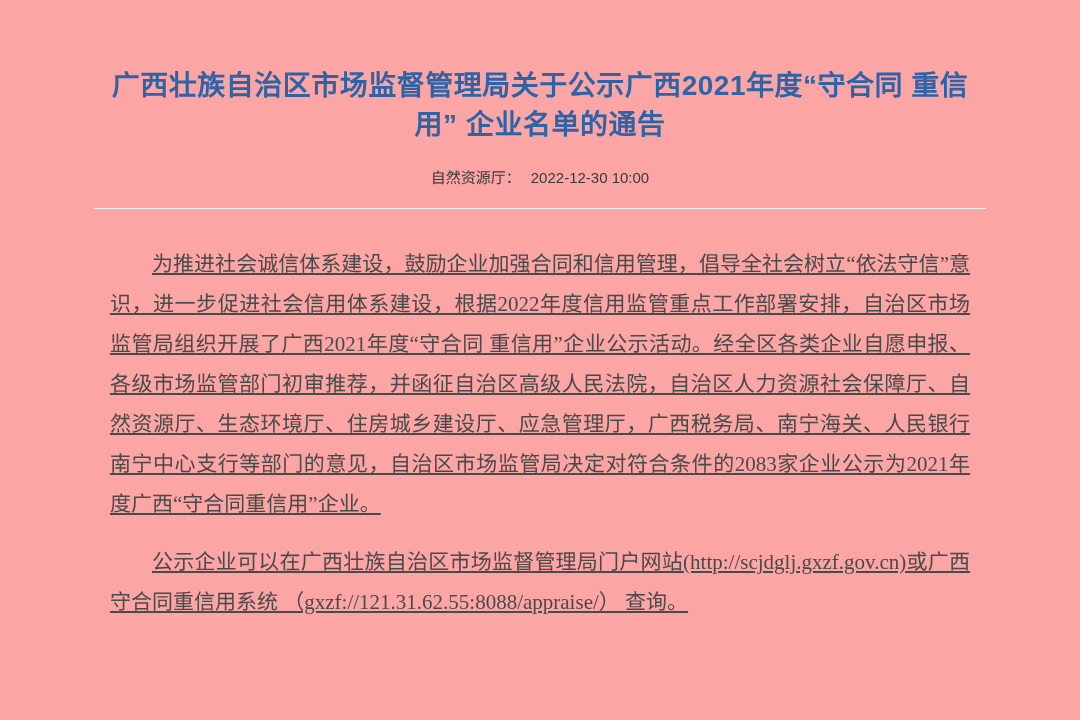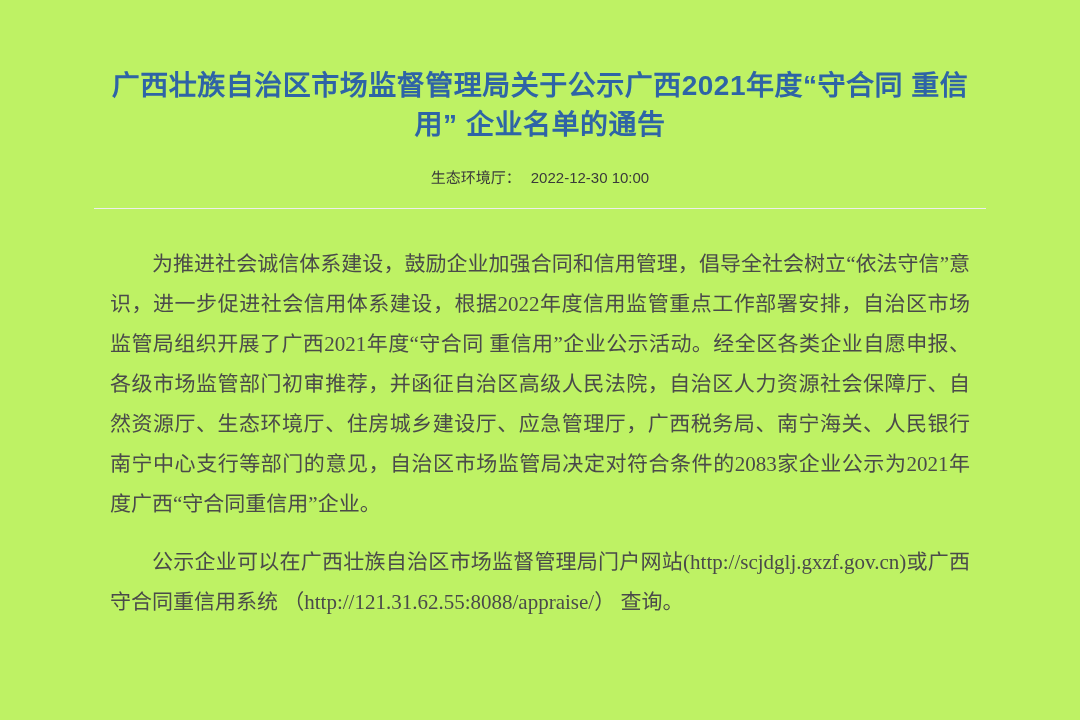--- a/index.html
+++ b/index.html
@@ -7,21 +7,21 @@
   body {
     width: 1080px;
     height: 720px;
     background: #ffffff;
     font-family: "Liberation Sans", sans-serif;
     overflow: hidden;
   }
   .page {
     width: 1080px;
     height: 720px;
-    background: #bef264;
+    background: #fca5a5;
   }
   .doc {
     width: 892px;
     margin: 0 auto;
     padding-top: 66px;
   }
   .doc-title {
     margin: 0;
     font-family: "Liberation Sans", sans-serif;
     font-weight: bold;
@@ -46,39 +46,40 @@
     height: 0;
   }
   .content {
     width: 860px;
     margin: 35px auto 0 auto;
     font-family: "Liberation Serif", serif;
     font-size: 21px;
     line-height: 40px;
     color: #4a4a4a;
     text-align: justify;
+    text-decoration: underline;
   }
   .content p {
     margin: 0 0 18px 0;
     text-indent: 2em;
   }
 </style>
 </head>
 <body>
 
 <div class="page">
   <div class="doc">
 
     <h1 class="doc-title">广西壮族自治区市场监督管理局关于公示广西2021年度“守合同 重信用” 企业名单的通告</h1>
 
     <div class="pub-line">
-      <span class="pub-label">生态环境厅：</span><span>2022-12-30 10:00</span>
+      <span class="pub-label">自然资源厅：</span><span>2022-12-30 10:00</span>
     </div>
 
     <hr class="divider">
 
     <div class="content">
       <p>为推进社会诚信体系建设，鼓励企业加强合同和信用管理，倡导全社会树立“依法守信”意识，进一步促进社会信用体系建设，根据2022年度信用监管重点工作部署安排，自治区市场监管局组织开展了广西2021年度“守合同 重信用”企业公示活动。经全区各类企业自愿申报、各级市场监管部门初审推荐，并函征自治区高级人民法院，自治区人力资源社会保障厅、自然资源厅、生态环境厅、住房城乡建设厅、应急管理厅，广西税务局、南宁海关、人民银行南宁中心支行等部门的意见，自治区市场监管局决定对符合条件的2083家企业公示为2021年度广西“守合同重信用”企业。</p>
-      <p>公示企业可以在广西壮族自治区市场监督管理局门户网站(http://scjdglj.gxzf.gov.cn)或广西守合同重信用系统 （http://121.31.62.55:8088/appraise/） 查询。</p>
+      <p>公示企业可以在广西壮族自治区市场监督管理局门户网站(http://scjdglj.gxzf.gov.cn)或广西守合同重信用系统 （gxzf://121.31.62.55:8088/appraise/） 查询。</p>
     </div>
 
   </div>
 </div>
 
 </body></html>

